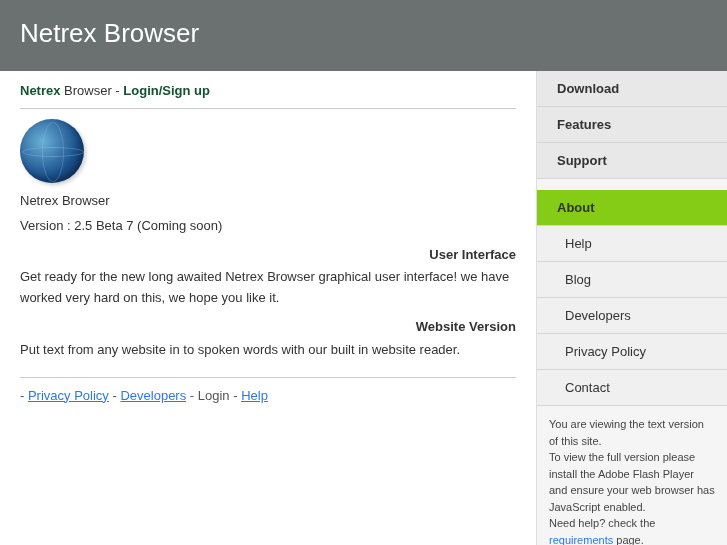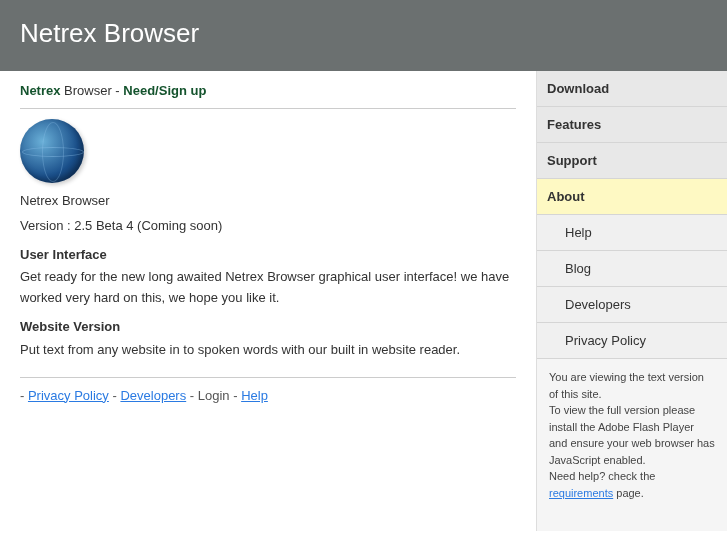--- a/index.html
+++ b/index.html
@@ -84,21 +84,21 @@
       top: 3px;
       left: 22px;
     }
 
     
     #content-text {
       margin-top: 6px;
       line-height: 1.6;
     }
     #content-text p { margin-bottom: 4px; }
-    #content-text .section-title { font-weight: bold; margin-top: 8px; margin-bottom: 2px; }
+    #content-text .section-title { font-weight: bold; margin-top: 8px; margin-bottom: 2px; text-align: right; }
 
     
     #footer-links {
       margin-top: 16px;
       padding-top: 10px;
       border-top: 1px solid #ccc;
       font-size: 13px;
     }
     #footer-links a {
       color: #2a7ae2;
@@ -106,35 +106,36 @@
     }
     #footer-links span { color: #555; }
 
     
     #sidebar {
       width: 190px;
       background: #f5f5f5;
       flex-shrink: 0;
     }
     .sidebar-item {
-      padding: 10px 10px;
+      padding: 10px 20px;
       background: #e8e8e8;
       border-bottom: 1px solid #d5d5d5;
       font-size: 13px;
       color: #333;
       cursor: pointer;
     }
     .sidebar-item.bold { font-weight: bold; }
     .sidebar-item.sub {
       background: #f0f0f0;
       padding-left: 28px;
       font-weight: normal;
     }
     .sidebar-item.active {
-      background: #fef9c3;
+      background: #84cc16;
+      margin-top: 11px;
     }
 
     
     #sidebar-info {
       padding: 10px 12px;
       font-size: 11px;
       color: #444;
       line-height: 1.5;
       background: #f5f5f5;
     }
@@ -148,32 +149,32 @@
 
 <div id="header">
   <h1>Netrex Browser</h1>
 </div>
 
 <div id="layout">
 
   <div id="main">
 
     <div id="breadcrumb">
-      <a>Netrex</a><span> Browser - </span><a>Need/Sign up</a>
+      <a>Netrex</a><span> Browser - </span><a>Login/Sign up</a>
     </div>
 
     <hr class="divider">
 
     <div id="globe-area">
       <div class="globe-icon"></div>
     </div>
 
     <div id="content-text">
       <p>Netrex Browser</p>
-      <p>Version : 2.5 Beta 4 (Coming soon)</p>
+      <p>Version : 2.5 Beta 7 (Coming soon)</p>
       <p class="section-title">User Interface</p>
       <p>Get ready for the new long awaited Netrex Browser graphical user interface! we have worked very hard on this, we hope you like it.</p>
       <p class="section-title">Website Version</p>
       <p>Put text from any website in to spoken words with our built in website reader.</p>
     </div>
 
     <div id="footer-links">
       <span>- </span><a>Privacy Policy</a><span> - </span><a>Developers</a><span> - Login - </span><a>Help</a>
     </div>
 
@@ -197,20 +198,23 @@
       <span>Help</span>
     </div>
     <div class="sidebar-item sub">
       <span>Blog</span>
     </div>
     <div class="sidebar-item sub">
       <span>Developers</span>
     </div>
     <div class="sidebar-item sub">
       <span>Privacy Policy</span>
+    </div>
+    <div class="sidebar-item sub">
+      <span>Contact</span>
     </div>
 
     <div id="sidebar-info">
       <p>You are viewing the text version of this site.</p>
       <p>To view the full version please install the Adobe Flash Player and ensure your web browser has JavaScript enabled.</p>
       <p>
         <span>Need help? check the </span><a>requirements</a><span> page.</span>
       </p>
     </div>
 

